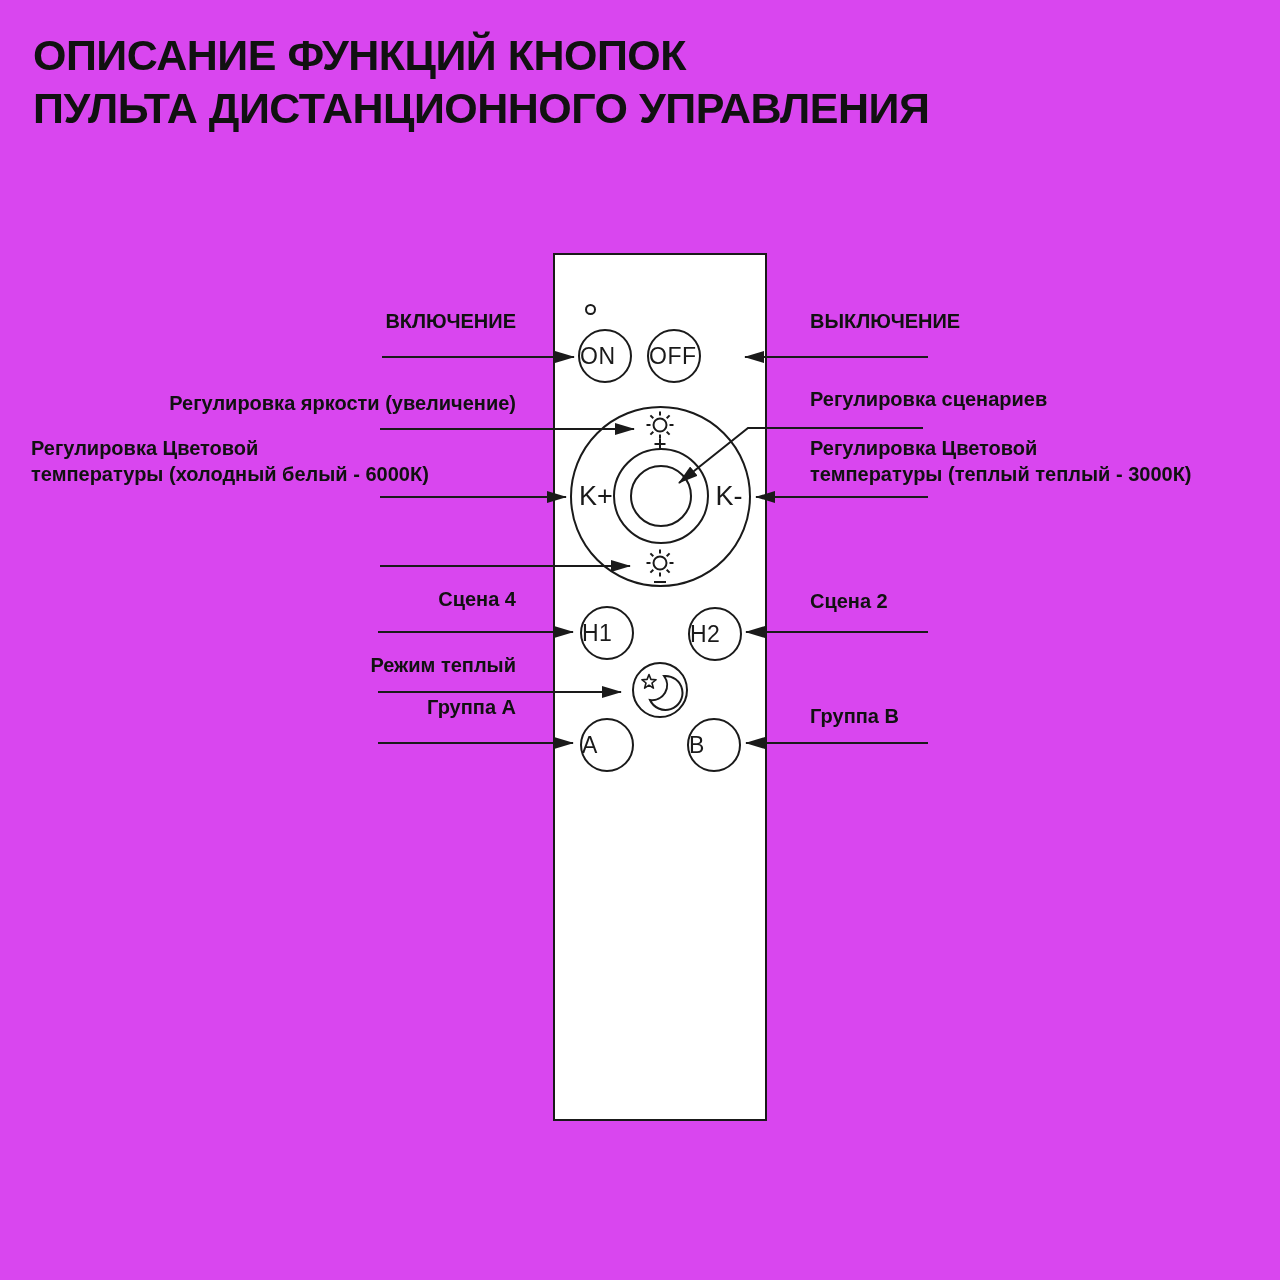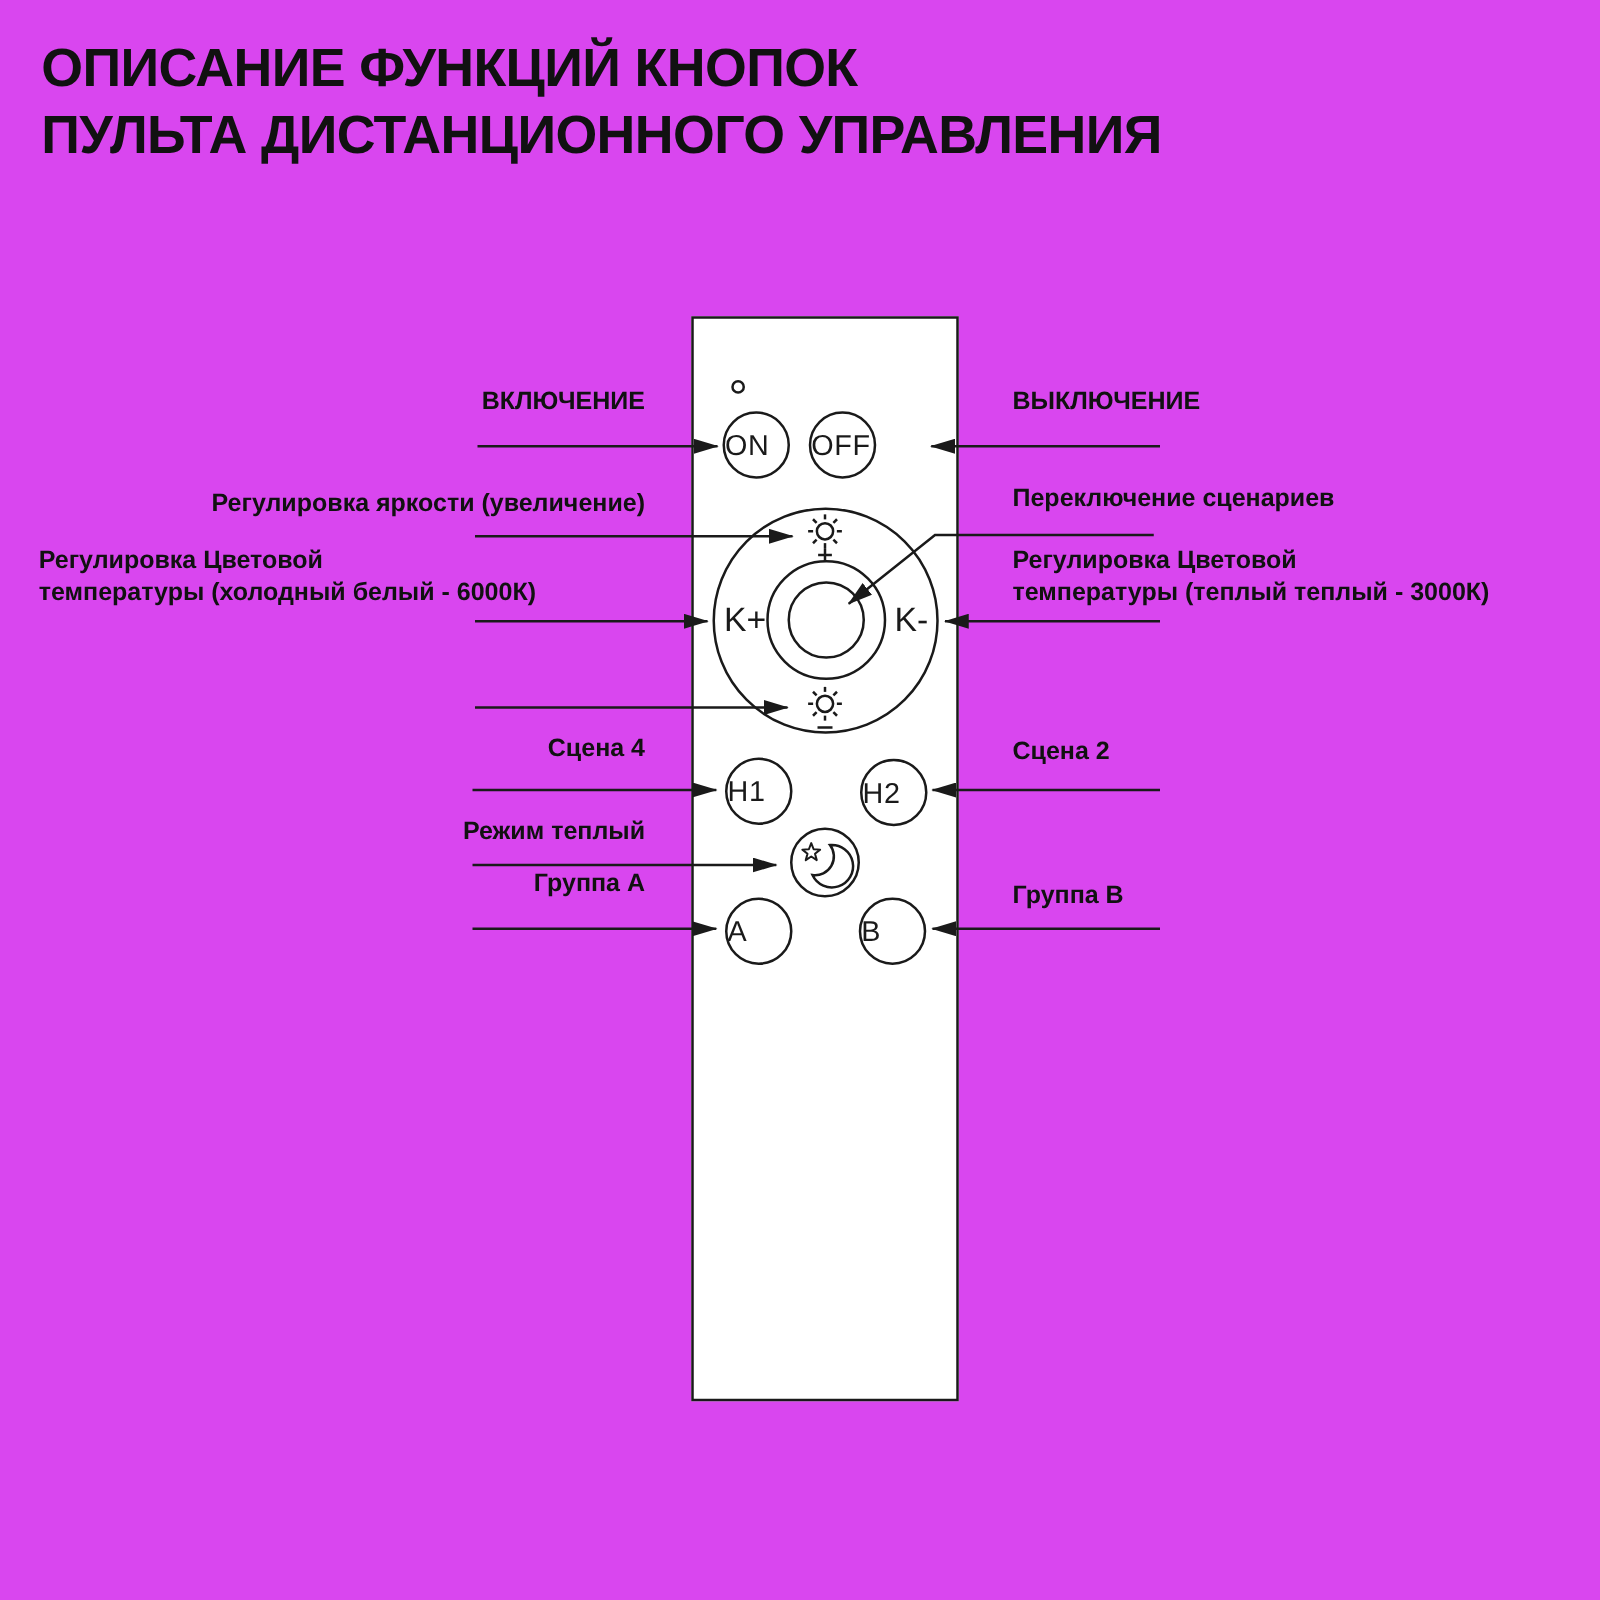--- a/index.html
+++ b/index.html
@@ -69,21 +69,21 @@
   <div class="abs callout right-align" style="top:390px;">Регулировка яркости (увеличение)</div>
   <div class="abs callout" style="left:31px;top:435px;">
     <div>Регулировка Цветовой</div>
     <div>температуры (холодный белый - 6000К)</div>
   </div>
   <div class="abs callout right-align" style="top:586px;">Сцена 4</div>
   <div class="abs callout right-align" style="top:652px;">Режим теплый</div>
   <div class="abs callout right-align" style="top:694px;">Группа A</div>
 
   <div class="abs callout left-align" style="top:308px;">ВЫКЛЮЧЕНИЕ</div>
-  <div class="abs callout left-align" style="top:386px;">Переключение сценариев</div>
+  <div class="abs callout left-align" style="top:386px;">Регулировка сценариев</div>
   <div class="abs callout left-align" style="top:435px;">
     <div>Регулировка Цветовой</div>
     <div>температуры (теплый теплый - 3000К)</div>
   </div>
   <div class="abs callout left-align" style="top:588px;">Сцена 2</div>
   <div class="abs callout left-align" style="top:703px;">Группа B</div>
 
   <svg id="overlay" class="abs" width="1280" height="1280" viewBox="0 0 1280 1280">
     <defs>
       <marker id="ah" viewBox="0 0 20 12" refX="19" refY="6" markerWidth="20" markerHeight="12" orient="auto" markerUnits="userSpaceOnUse">

